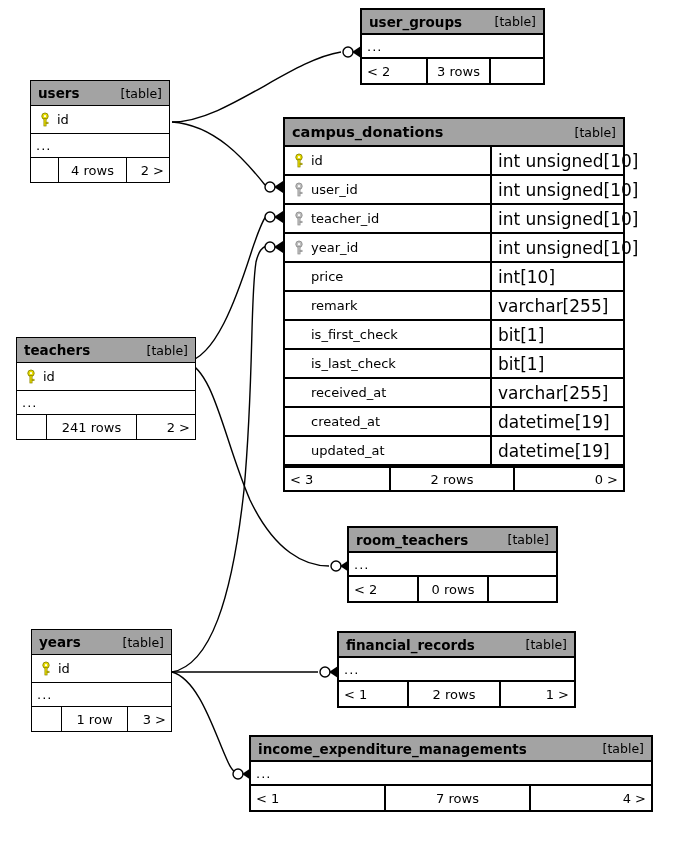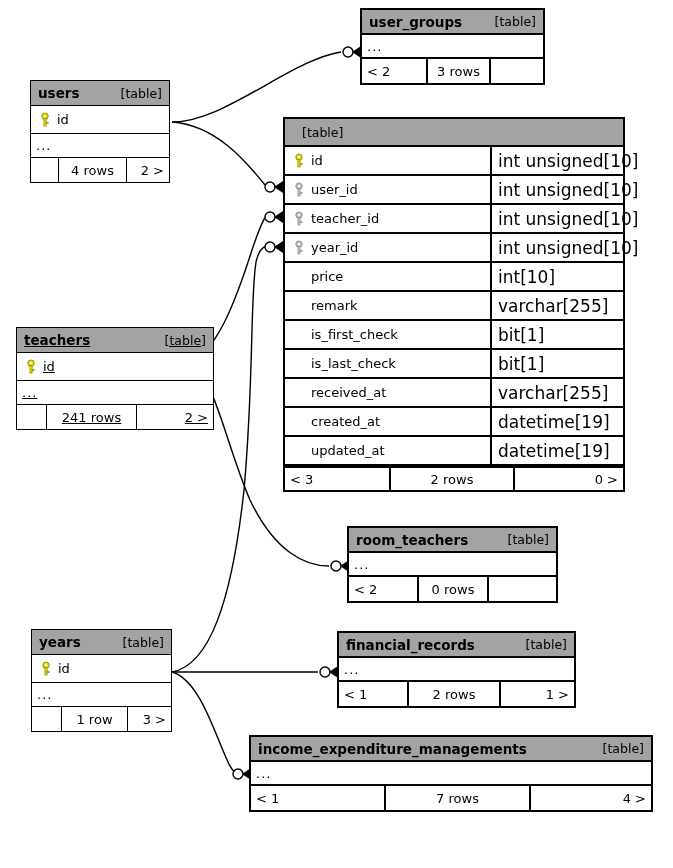--- a/index.html
+++ b/index.html
@@ -234,20 +234,21 @@
     <div class="row-ellipsis">...</div>
     <div class="tbl-foot">
       <div class="foot-cell foot-left" style="width:28px;"></div>
       <div class="foot-cell foot-mid" style="width:68px;">4 rows</div>
       <div class="foot-cell foot-right" style="flex:1 1 auto;">2 &gt;</div>
     </div>
   </div>
 
   <div class="tbl thick" style="left:283px; top:117px; width:342px;">
     <div class="tbl-head" style="height:28px;">
+      <span class="tbl-name" style="font-size:14.5px;">campus_donations</span>
       <span class="tbl-kind">[table]</span>
     </div>
 
     <div class="row">
       <div class="col-name">
         <span class="keyicon">
           <svg viewBox="0 0 16 16" width="16" height="16">
             <circle cx="8" cy="4.2" r="3.2" fill="#e8dd00" stroke="#8a8400" stroke-width="0.9"></circle>
             <circle cx="8" cy="4.2" r="1.1" fill="#ffffff"></circle>
             <rect x="6.9" y="6.6" width="2.2" height="7.4" fill="#e8dd00" stroke="#8a8400" stroke-width="0.7"></rect>
@@ -360,21 +361,21 @@
       <div class="col-type">datetime[19]</div>
     </div>
 
     <div class="tbl-foot" style="border-top:2px solid #000;">
       <div class="foot-cell foot-left" style="width:106px;">&lt; 3</div>
       <div class="foot-cell foot-mid" style="width:124px;">2 rows</div>
       <div class="foot-cell foot-right" style="flex:1 1 auto;">0 &gt;</div>
     </div>
   </div>
 
-  <div class="tbl" style="left:16px; top:327px; width:198px;text-decoration:underline;">
+  <div class="tbl" style="left:16px; top:337px; width:180px;">
     <div class="tbl-head">
       <span class="tbl-name">teachers</span>
       <span class="tbl-kind">[table]</span>
     </div>
     <div class="row" style="height:28px;">
       <div class="col-name">
         <span class="keyicon">
           <svg viewBox="0 0 16 16" width="16" height="16">
             <circle cx="8" cy="4.2" r="3.2" fill="#e8dd00" stroke="#8a8400" stroke-width="0.9"></circle>
             <circle cx="8" cy="4.2" r="1.1" fill="#ffffff"></circle>

